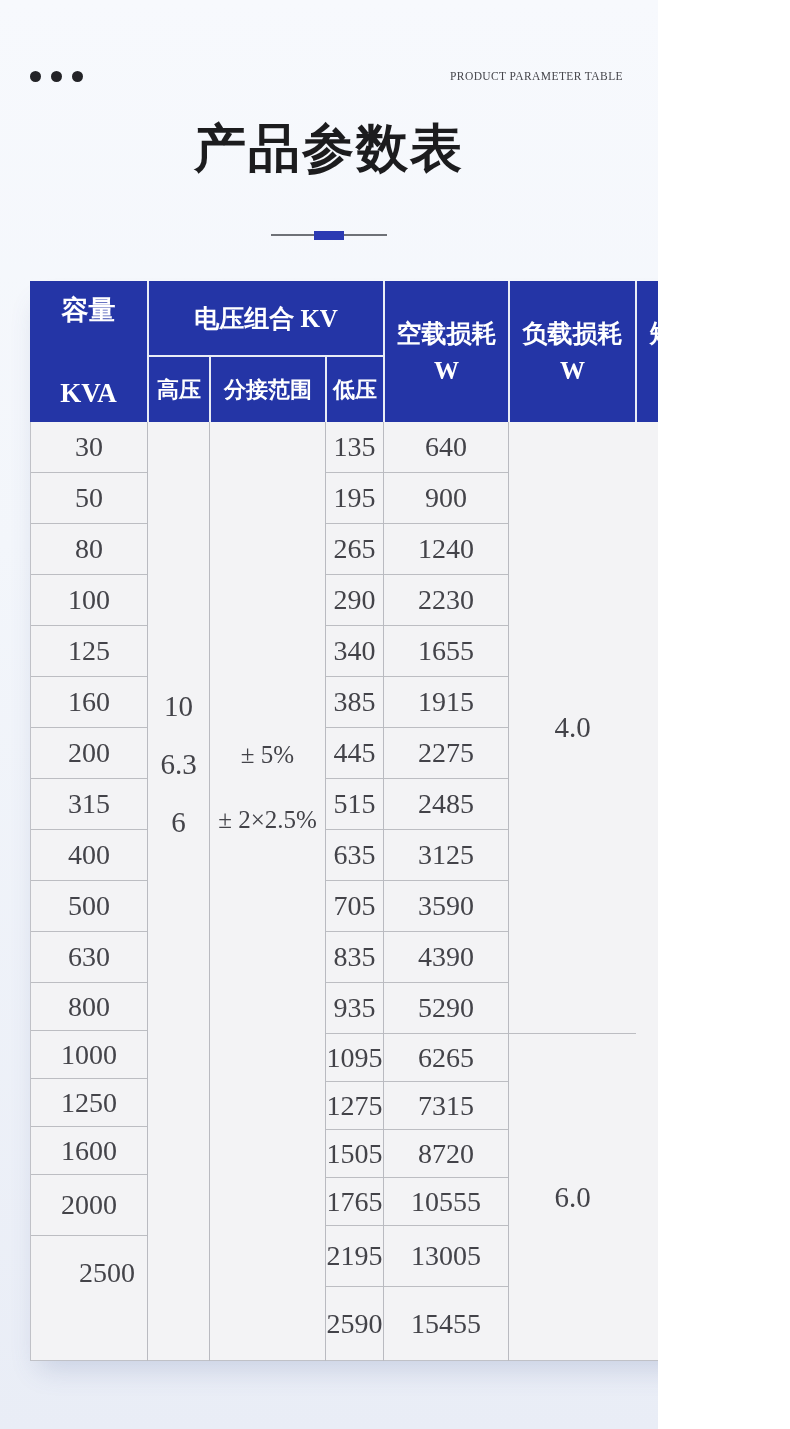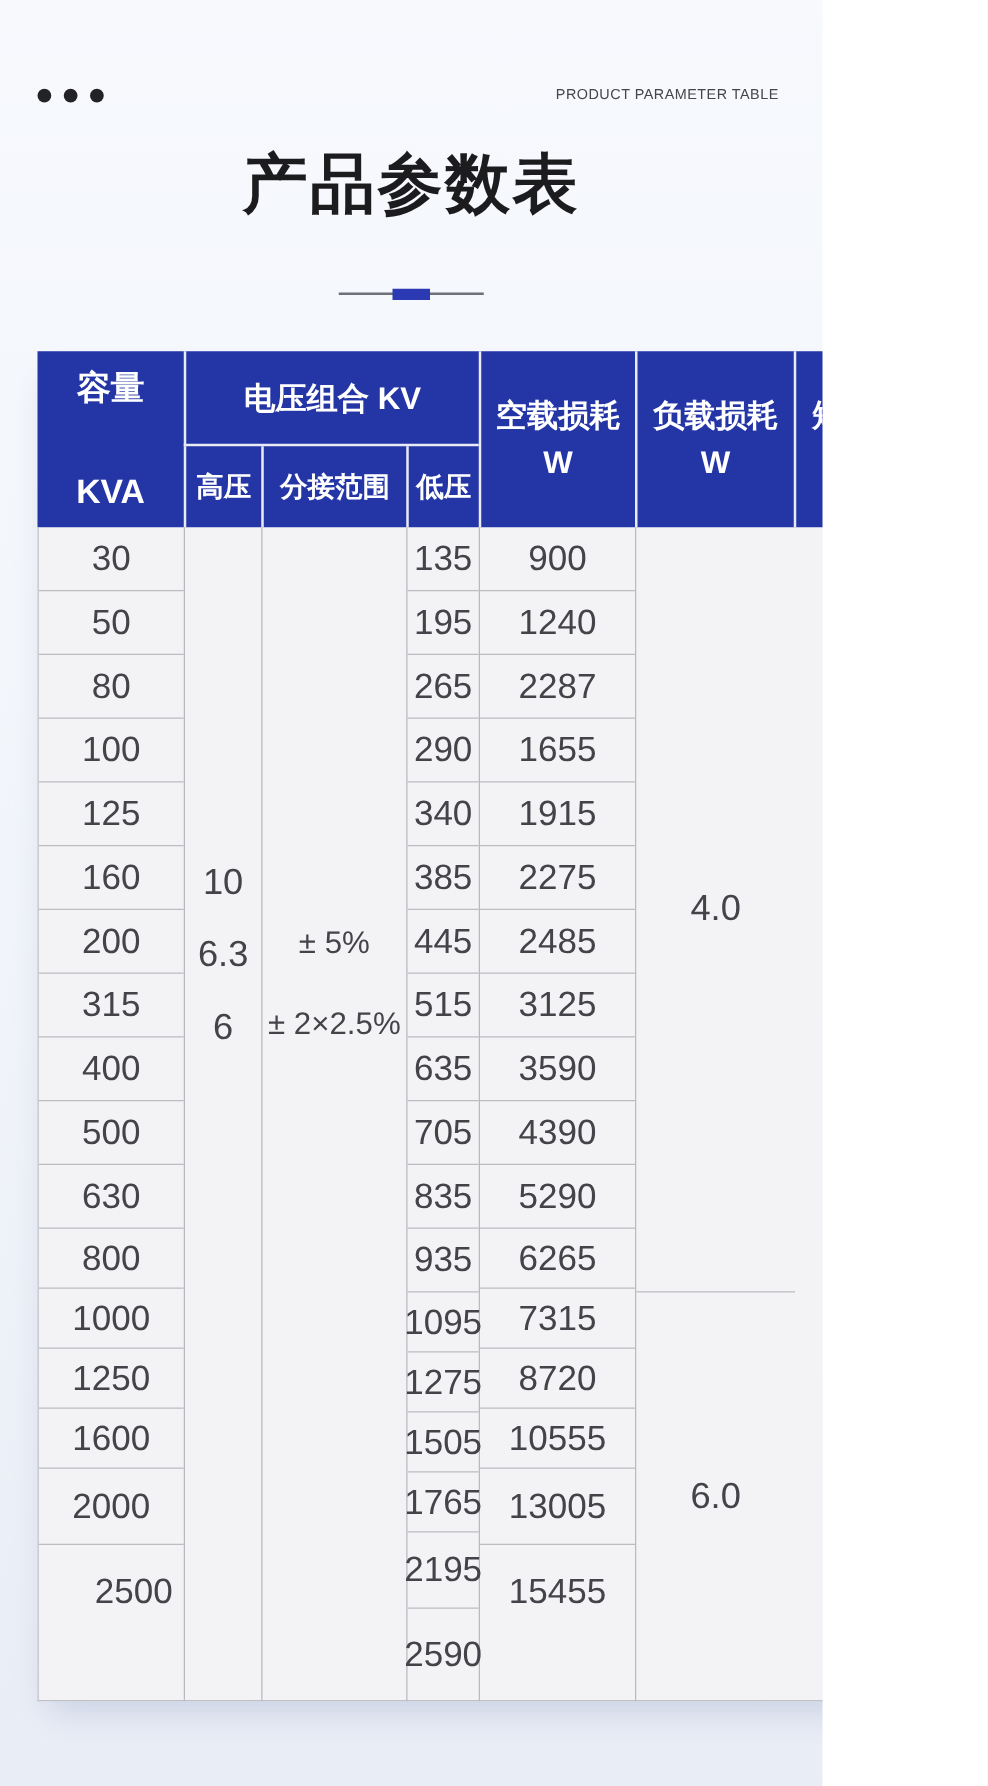--- a/index.html
+++ b/index.html
@@ -1,20 +1,21 @@
 <!DOCTYPE html>
 <html><head>
 <meta charset="utf-8">
 <style>
   * { margin:0; padding:0; box-sizing:border-box; }
   html,body { width:790px; }
   body { font-family:"Liberation Sans","DejaVu Sans",sans-serif; }
   .page {
     position:relative; width:658px; height:1429px; overflow:hidden;
     background:linear-gradient(180deg,#f7f9fd 0%,#f3f6fb 38%,#e9edf6 100%);
+    font-family:Liberation Serif, serif;
   }
 
   
   .topbar { position:absolute; top:70px; left:30px; right:35px;
     display:flex; justify-content:space-between; align-items:center; }
   .dots { display:flex; gap:10px; align-items:center; }
   .dot { width:11px; height:11px; border-radius:50%; background:#232327; }
   .eyebrow { font-size:11.5px; color:#45454b; letter-spacing:.4px; font-weight:400; }
 
   
@@ -162,23 +163,24 @@
           <div class="cell" style="height: 51px;">835</div>
           <div class="cell" style="height: 51px;">935</div>
           <div class="cell" style="height: 48px;">1095</div>
           <div class="cell" style="height: 48px;">1275</div>
           <div class="cell" style="height: 48px;">1505</div>
           <div class="cell" style="height: 48px;">1765</div>
           <div class="cell" style="height: 61px;">2195</div>
           <div class="cell" style="height: 74px;">2590</div>
         </div>
       <div class="bcol" id="col-load">
+          <div class="cell" style="height: 51px;">640</div>
           <div class="cell" style="height: 51px;">900</div>
           <div class="cell" style="height: 51px;">1240</div>
-          <div class="cell" style="height: 51px;">2287</div>
+          <div class="cell" style="height: 51px;">2230</div>
           <div class="cell" style="height: 51px;">1655</div>
           <div class="cell" style="height: 51px;">1915</div>
           <div class="cell" style="height: 51px;">2275</div>
           <div class="cell" style="height: 51px;">2485</div>
           <div class="cell" style="height: 51px;">3125</div>
           <div class="cell" style="height: 51px;">3590</div>
           <div class="cell" style="height: 51px;">4390</div>
           <div class="cell" style="height: 51px;">5290</div>
           <div class="cell" style="height: 48px;">6265</div>
           <div class="cell" style="height: 48px;">7315</div>

